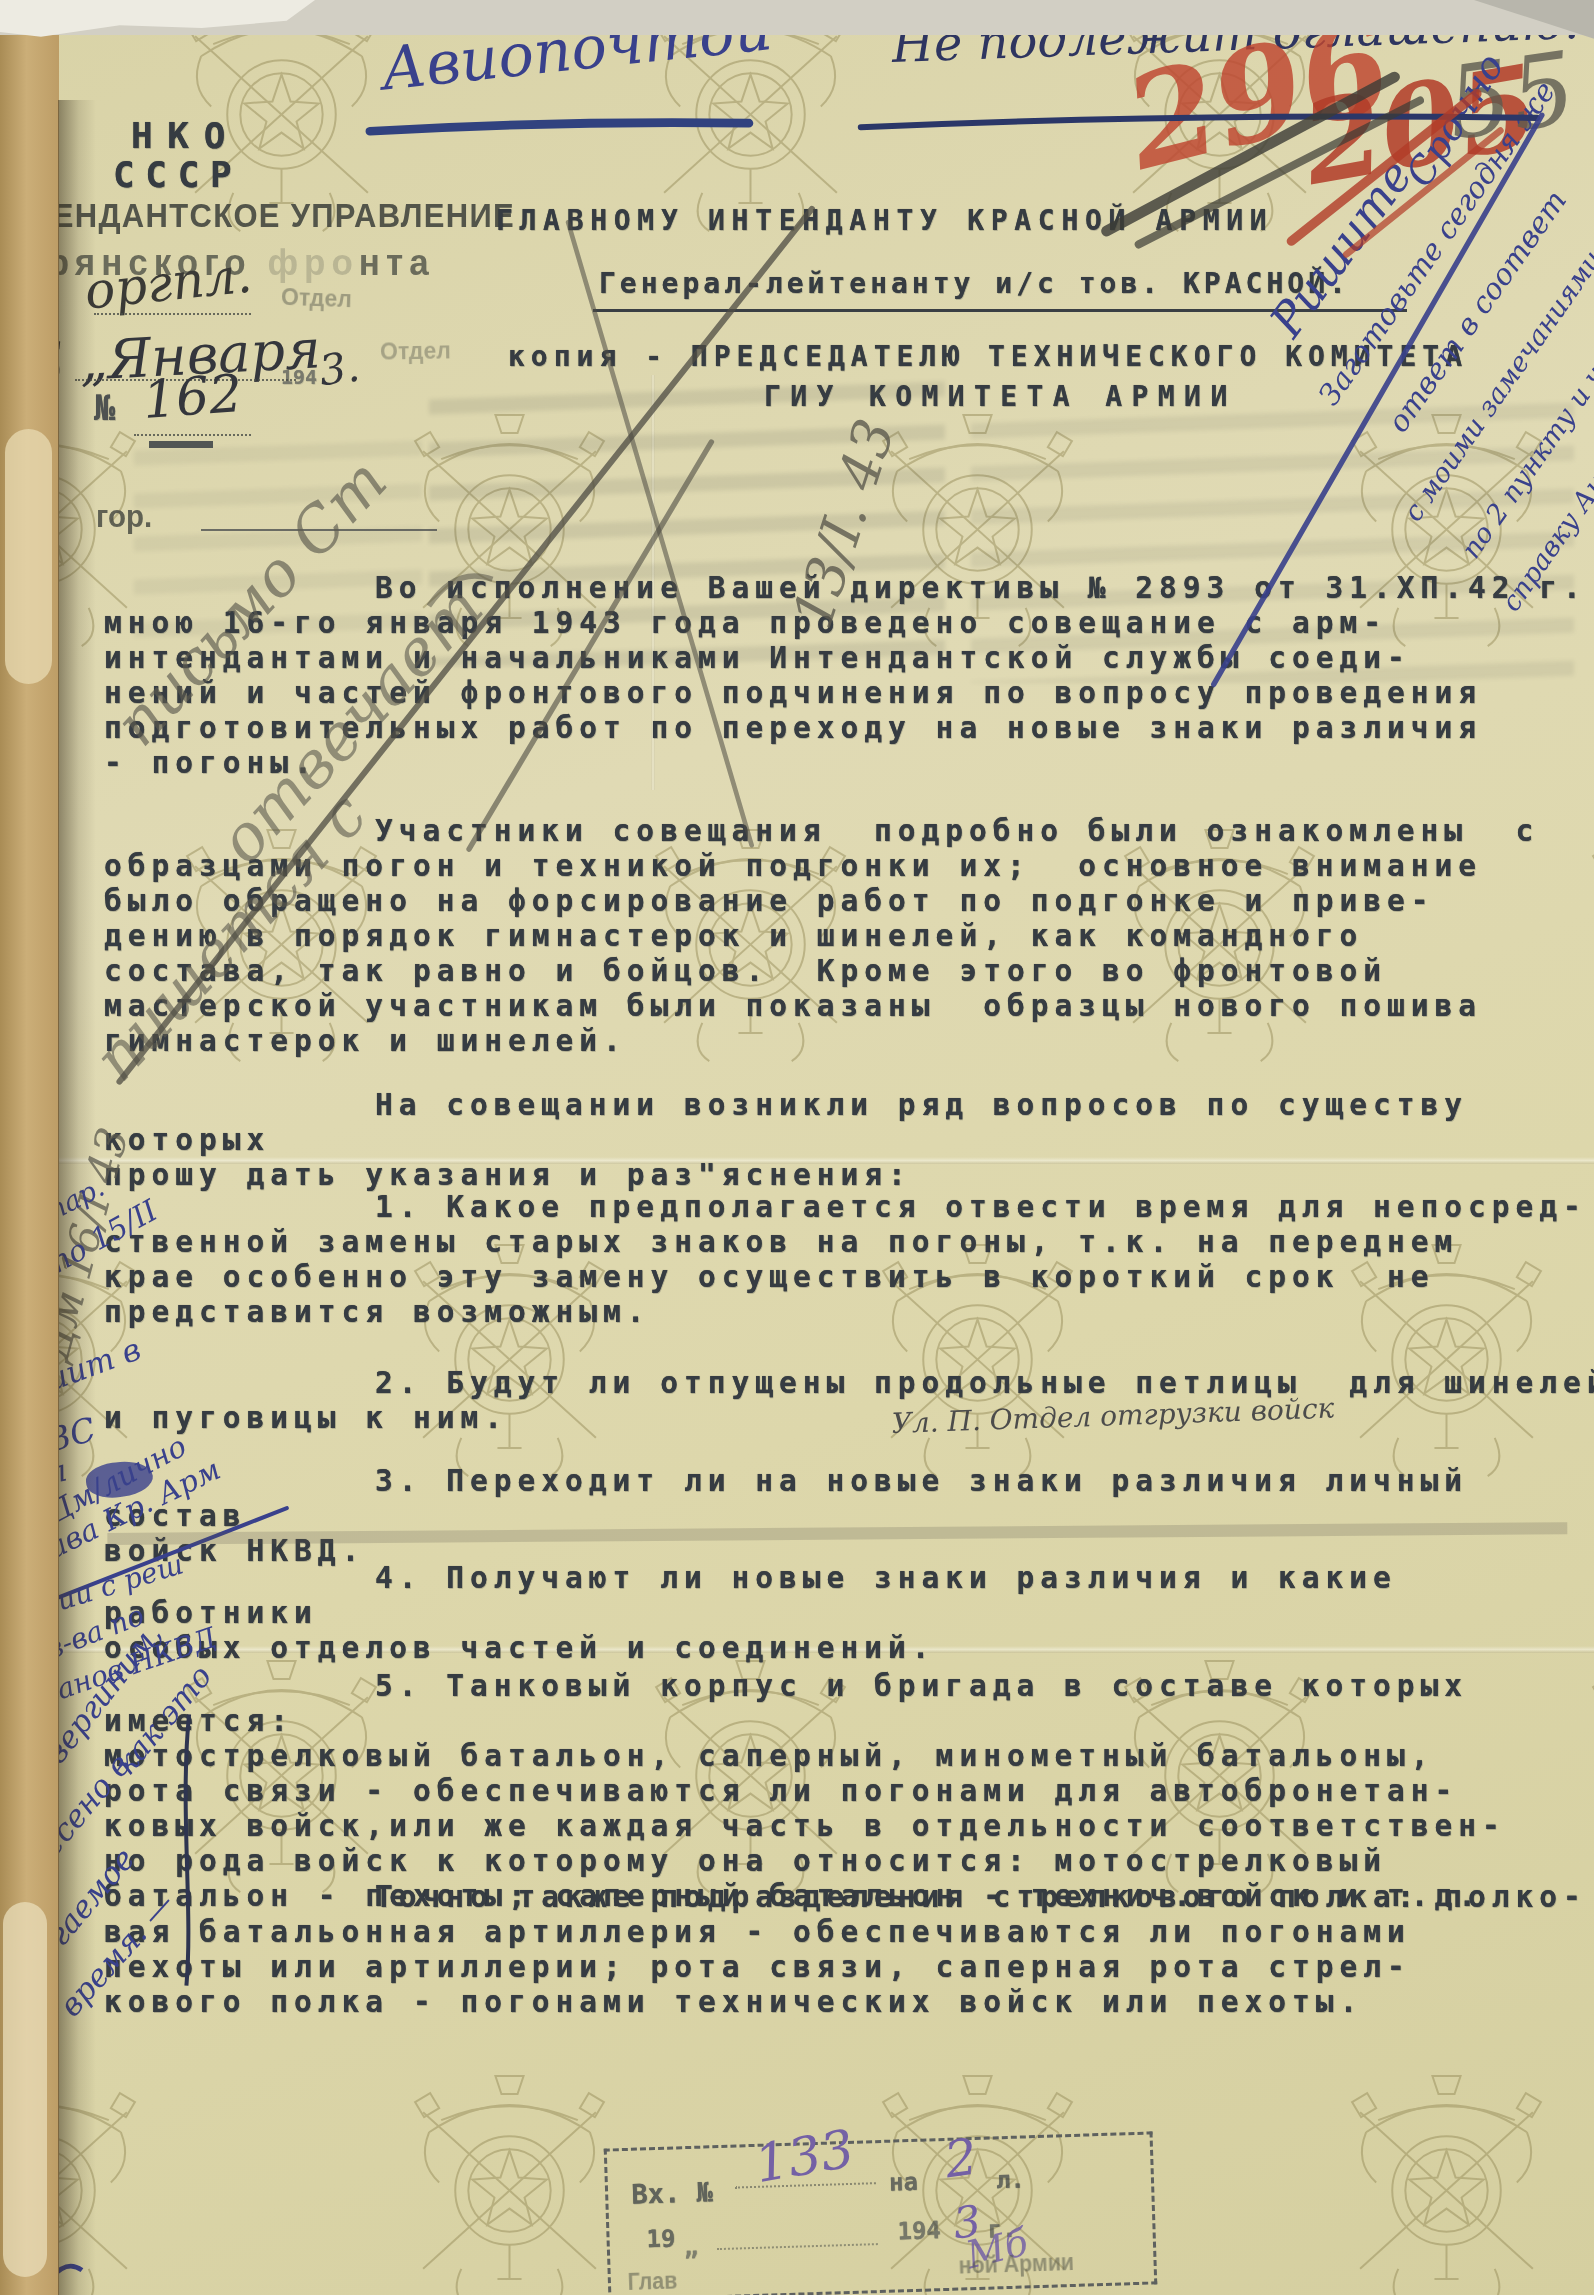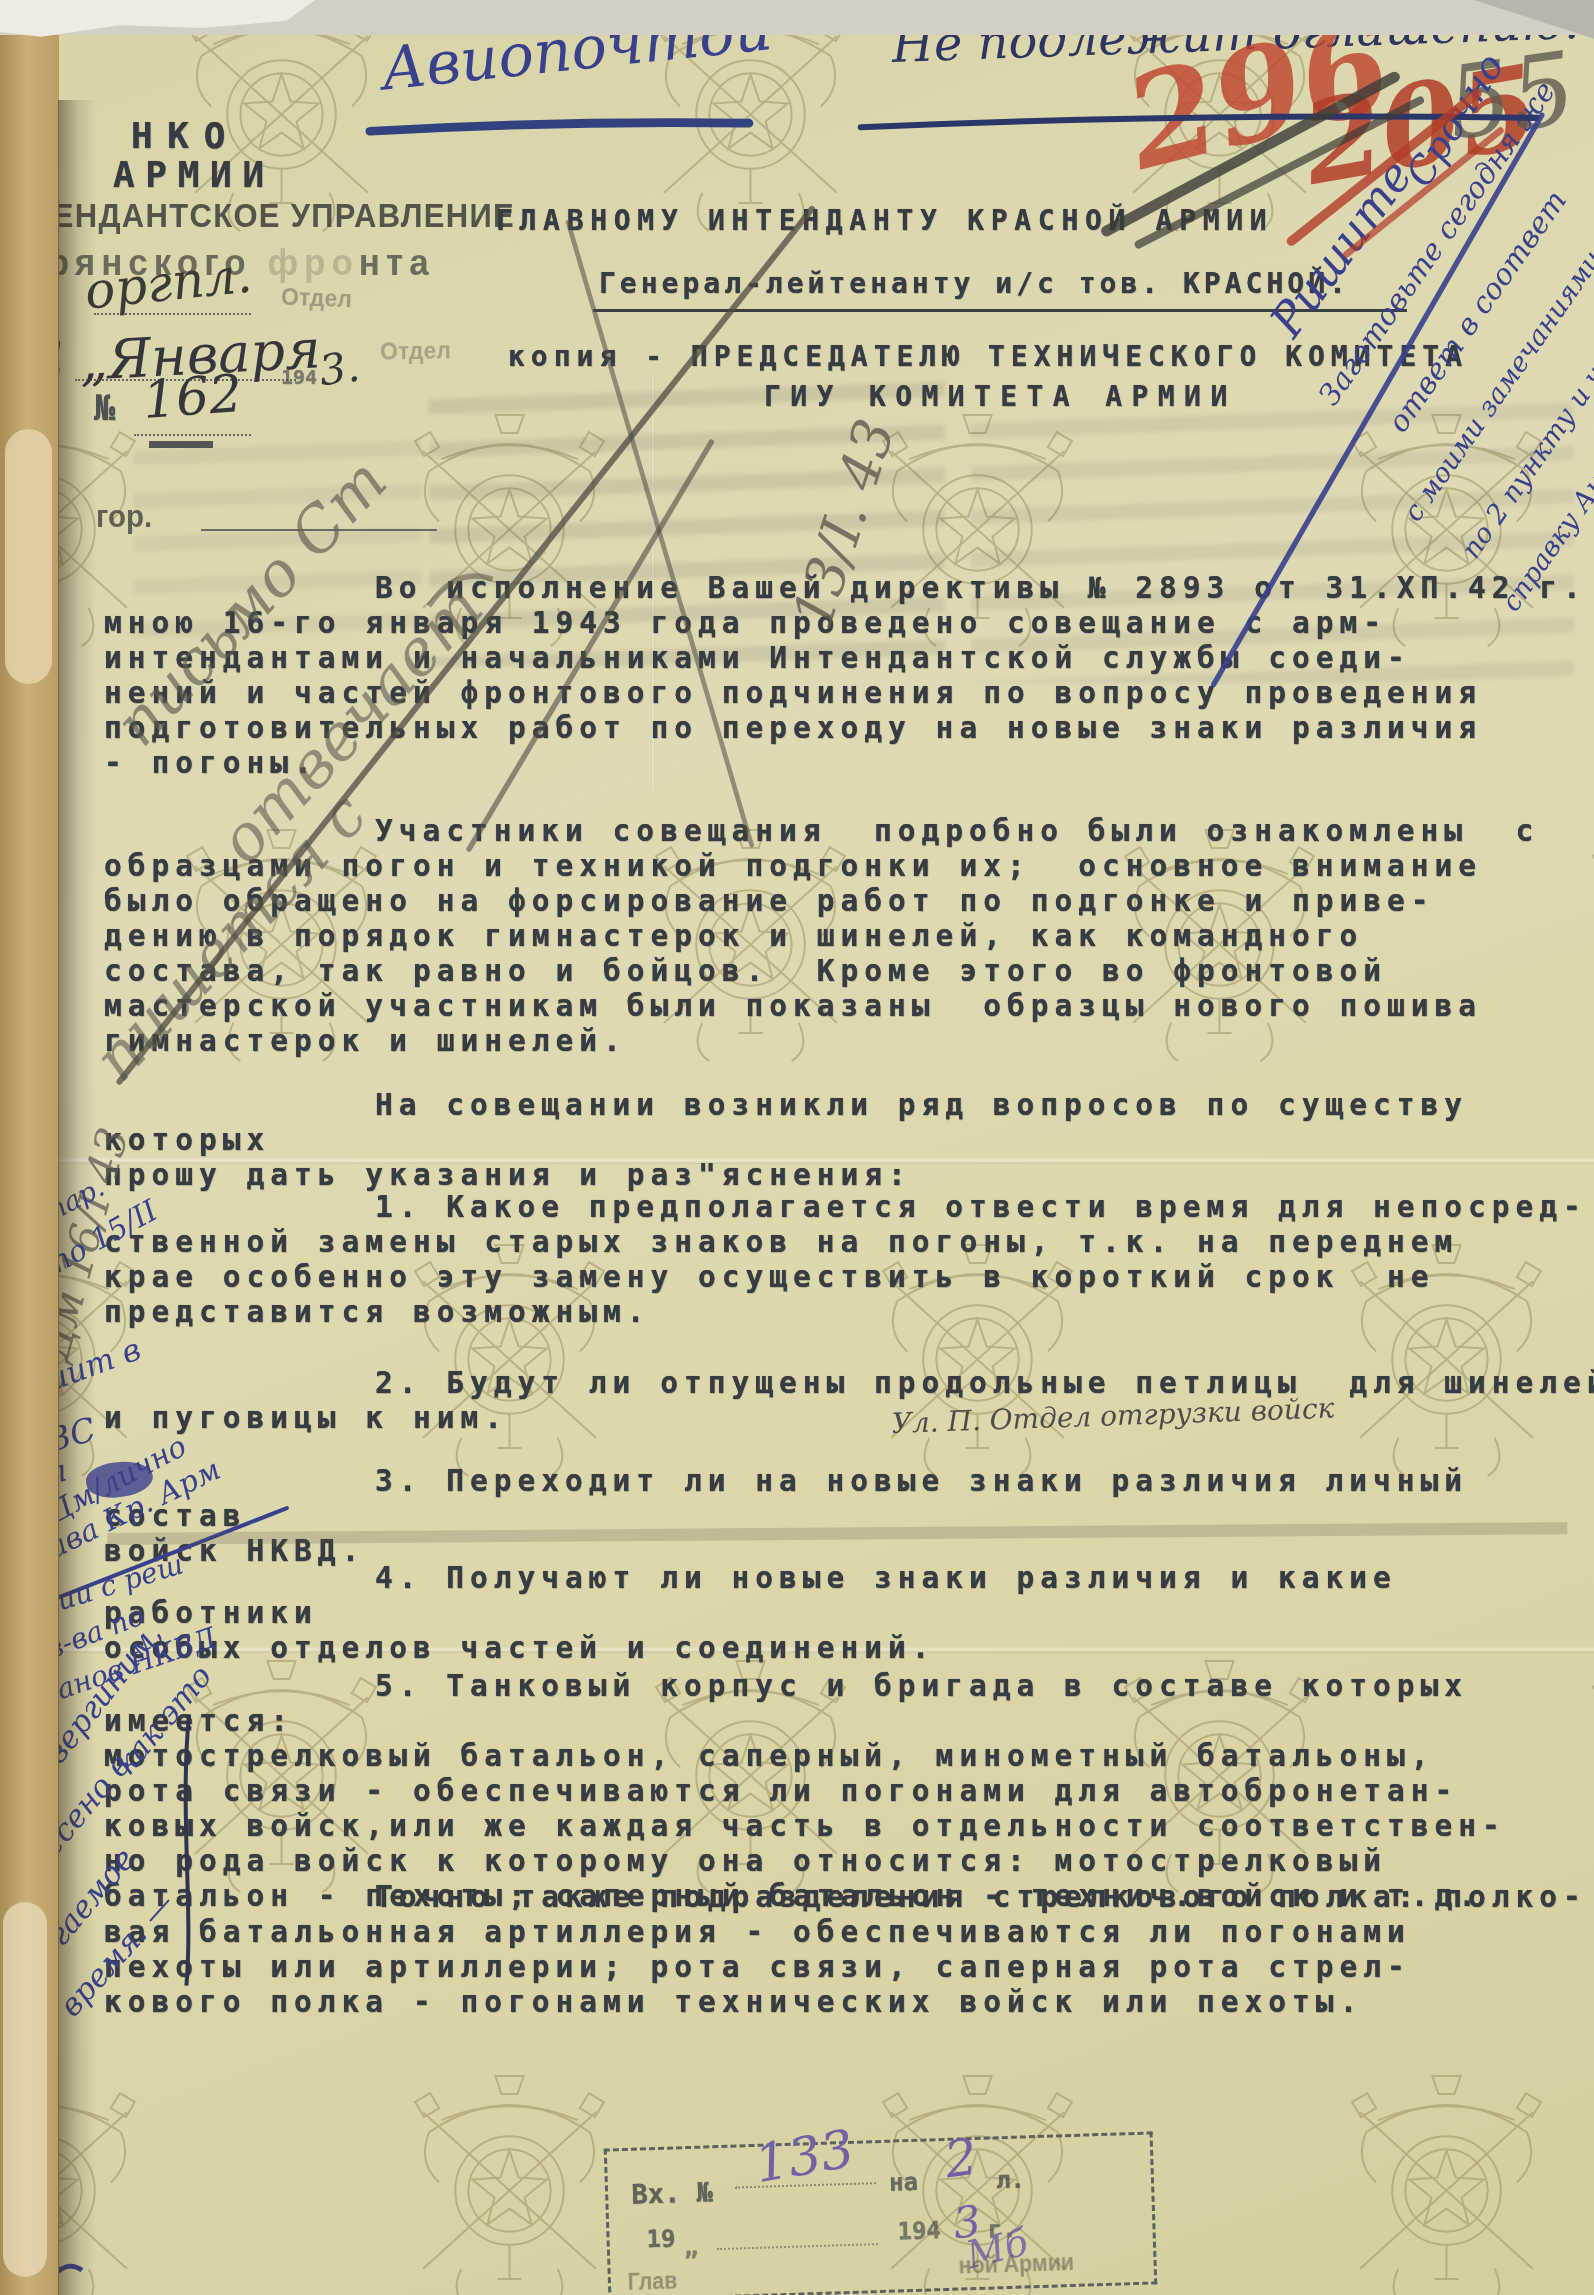--- a/index.html
+++ b/index.html
@@ -134,21 +134,21 @@
       <use href="#emb"></use>
     </svg>
     <div class="crease" style="top:1646px"></div>
   <div style="position:absolute;left:651px;top:375px;width:4px;height:415px;background:linear-gradient(90deg,rgba(120,110,80,.12),rgba(255,255,245,.35),rgba(120,110,80,.12))"></div>
 
   <div class="ghost" style="left:429px;top:378px;width:516px;height:288px;opacity:.13"></div>
   <div class="ghost" style="left:971px;top:402px;width:603px;height:281px;opacity:.10"></div>
   <div class="ghost" style="left:134px;top:429px;width:288px;height:221px;opacity:.08"></div>
 
   <div class="type" style="position:absolute;left:131px;top:115px;font-size:36px;letter-spacing:14.7px;filter:blur(0.3px)">НКО</div>
-  <div class="type" style="position:absolute;left:113px;top:154px;font-size:36px;letter-spacing:10.7px;filter:blur(0.3px)">АРМИИ</div>
+  <div class="type" style="position:absolute;left:113px;top:154px;font-size:36px;letter-spacing:10.7px;filter:blur(0.3px)">СССР</div>
   <div class="stamped" style="left:-14.7px;top:198px;font-size:31px;letter-spacing:1.3px">ИНТЕНДАНТСКОЕ УПРАВЛЕНИЕ</div>
   <div class="stamped" style="left:16.7px;top:242px;font-size:35px;letter-spacing:6px;opacity:.72"><span>Брянского</span> <span style="opacity:.3">фро</span><span>нта</span></div>
   <div class="stamped" style="left:281px;top:285px;font-size:23px;opacity:.4;transform:rotate(2deg)">Отдел</div>
   <div class="stamped" style="left:380px;top:338px;font-size:23px;opacity:.35;transform:rotate(-1deg)">Отдел</div>
   <div class="hw" style="left:82px;top:263px;font-size:50px;color:#3a3a36;transform:rotate(-6deg)">оргпл.</div>
   <div class="dotline" style="left:94px;top:313px;width:157px"></div>
 
   <div class="hw" style="left:-20px;top:335px;font-size:64px;color:#34363c;transform:rotate(-5deg)">16</div>
   <div class="hw" style="left:78px;top:330px;font-size:54px;color:#34363c;transform:rotate(-3deg)">„Января</div>
   <div class="type" style="position:absolute;left:281px;top:365px;font-size:20px;opacity:.6">194</div>

